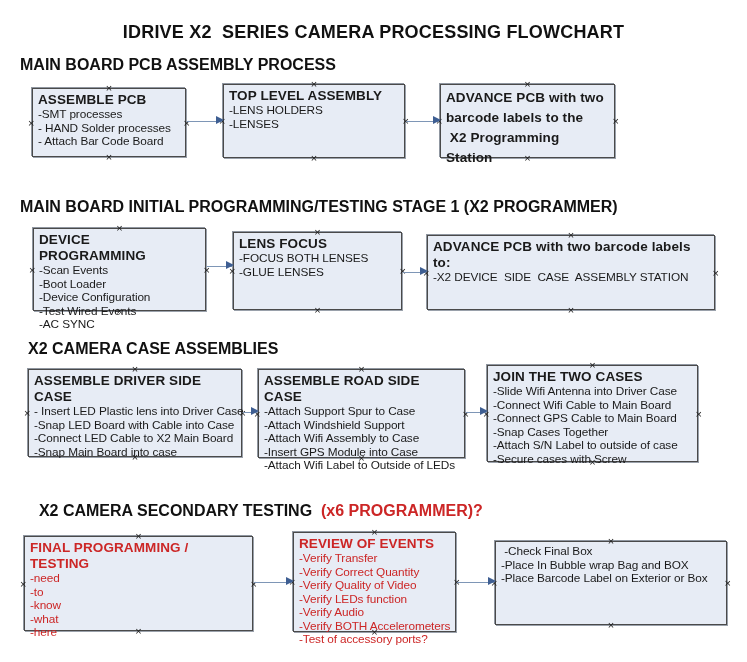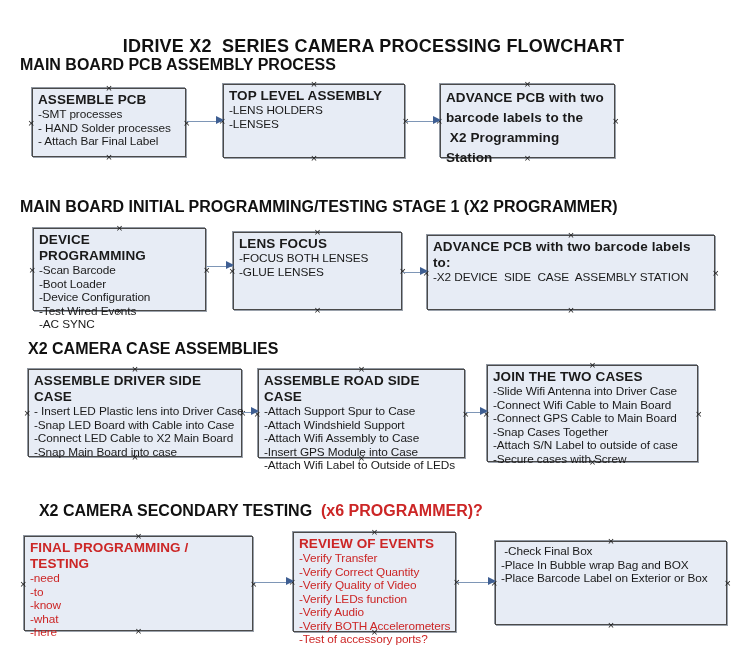--- a/index.html
+++ b/index.html
@@ -5,21 +5,21 @@
   * { margin: 0; padding: 0; box-sizing: border-box; }
   html, body { background: #ffffff; }
   body {
     width: 747px; height: 662px;
     position: relative;
     font-family: "Liberation Sans", sans-serif;
     color: #1a1a1a;
     overflow: hidden;
   }
   .page-title {
-    position: absolute; left: 0; top: 36px; width: 747px;
+    position: absolute; left: 0; top: 22px; width: 747px;
     text-align: center; font-weight: bold; font-size: 18px;
     letter-spacing: 0.2px; white-space: pre; color: #111;
   }
   .section-heading {
     position: absolute; font-weight: bold; font-size: 16px;
     white-space: pre; color: #111; text-align: center;
   }
   .section-heading .red-part { color: var(--red, #cc2626); }
   .flow-box {
     position: absolute;
@@ -64,21 +64,21 @@
 <body>
 
 <div class="page-title">IDRIVE X2  SERIES CAMERA PROCESSING FLOWCHART</div>
 
 <div class="section-heading" style="left:20px;top:56px">MAIN BOARD PCB ASSEMBLY PROCESS</div>
 
 <div class="flow-box" style="left:32px;top:88px;width:154px;height:69px">
   <div class="box-title">ASSEMBLE PCB</div>
   <div class="box-item">-SMT processes</div>
   <div class="box-item">- HAND Solder processes</div>
-  <div class="box-item">- Attach Bar Final Label</div>
+  <div class="box-item">- Attach Bar Code Board</div>
 <span class="cp cp-top">×</span>
     <span class="cp cp-bottom">×</span>
     <span class="cp cp-left">×</span>
     <span class="cp cp-right">×</span>
   </div>
 
 <div class="flow-box" style="left:223px;top:84px;width:182px;height:74px">
   <div class="box-title">TOP LEVEL ASSEMBLY</div>
   <div class="box-item">-LENS HOLDERS</div>
   <div class="box-item">-LENSES</div>
@@ -97,21 +97,21 @@
     <span class="cp cp-right">×</span>
   </div>
 
 <div class="arrow" style="left:187px;top:121px;width:35px"></div>
 <div class="arrow" style="left:406px;top:121px;width:33px"></div>
 
 <div class="section-heading" style="left:20px;top:198px">MAIN BOARD INITIAL PROGRAMMING/TESTING STAGE 1 (X2 PROGRAMMER)</div>
 
 <div class="flow-box" style="left:33px;top:228px;width:173px;height:83px">
   <div class="box-title">DEVICE PROGRAMMING</div>
-  <div class="box-item">-Scan Barcode</div>
+  <div class="box-item">-Scan Events</div>
   <div class="box-item">-Boot Loader</div>
   <div class="box-item">-Device Configuration</div>
   <div class="box-item">-Test Wired Events</div>
   <div class="box-item">-AC SYNC</div>
 <span class="cp cp-top">×</span>
     <span class="cp cp-bottom">×</span>
     <span class="cp cp-left">×</span>
     <span class="cp cp-right">×</span>
   </div>
 

